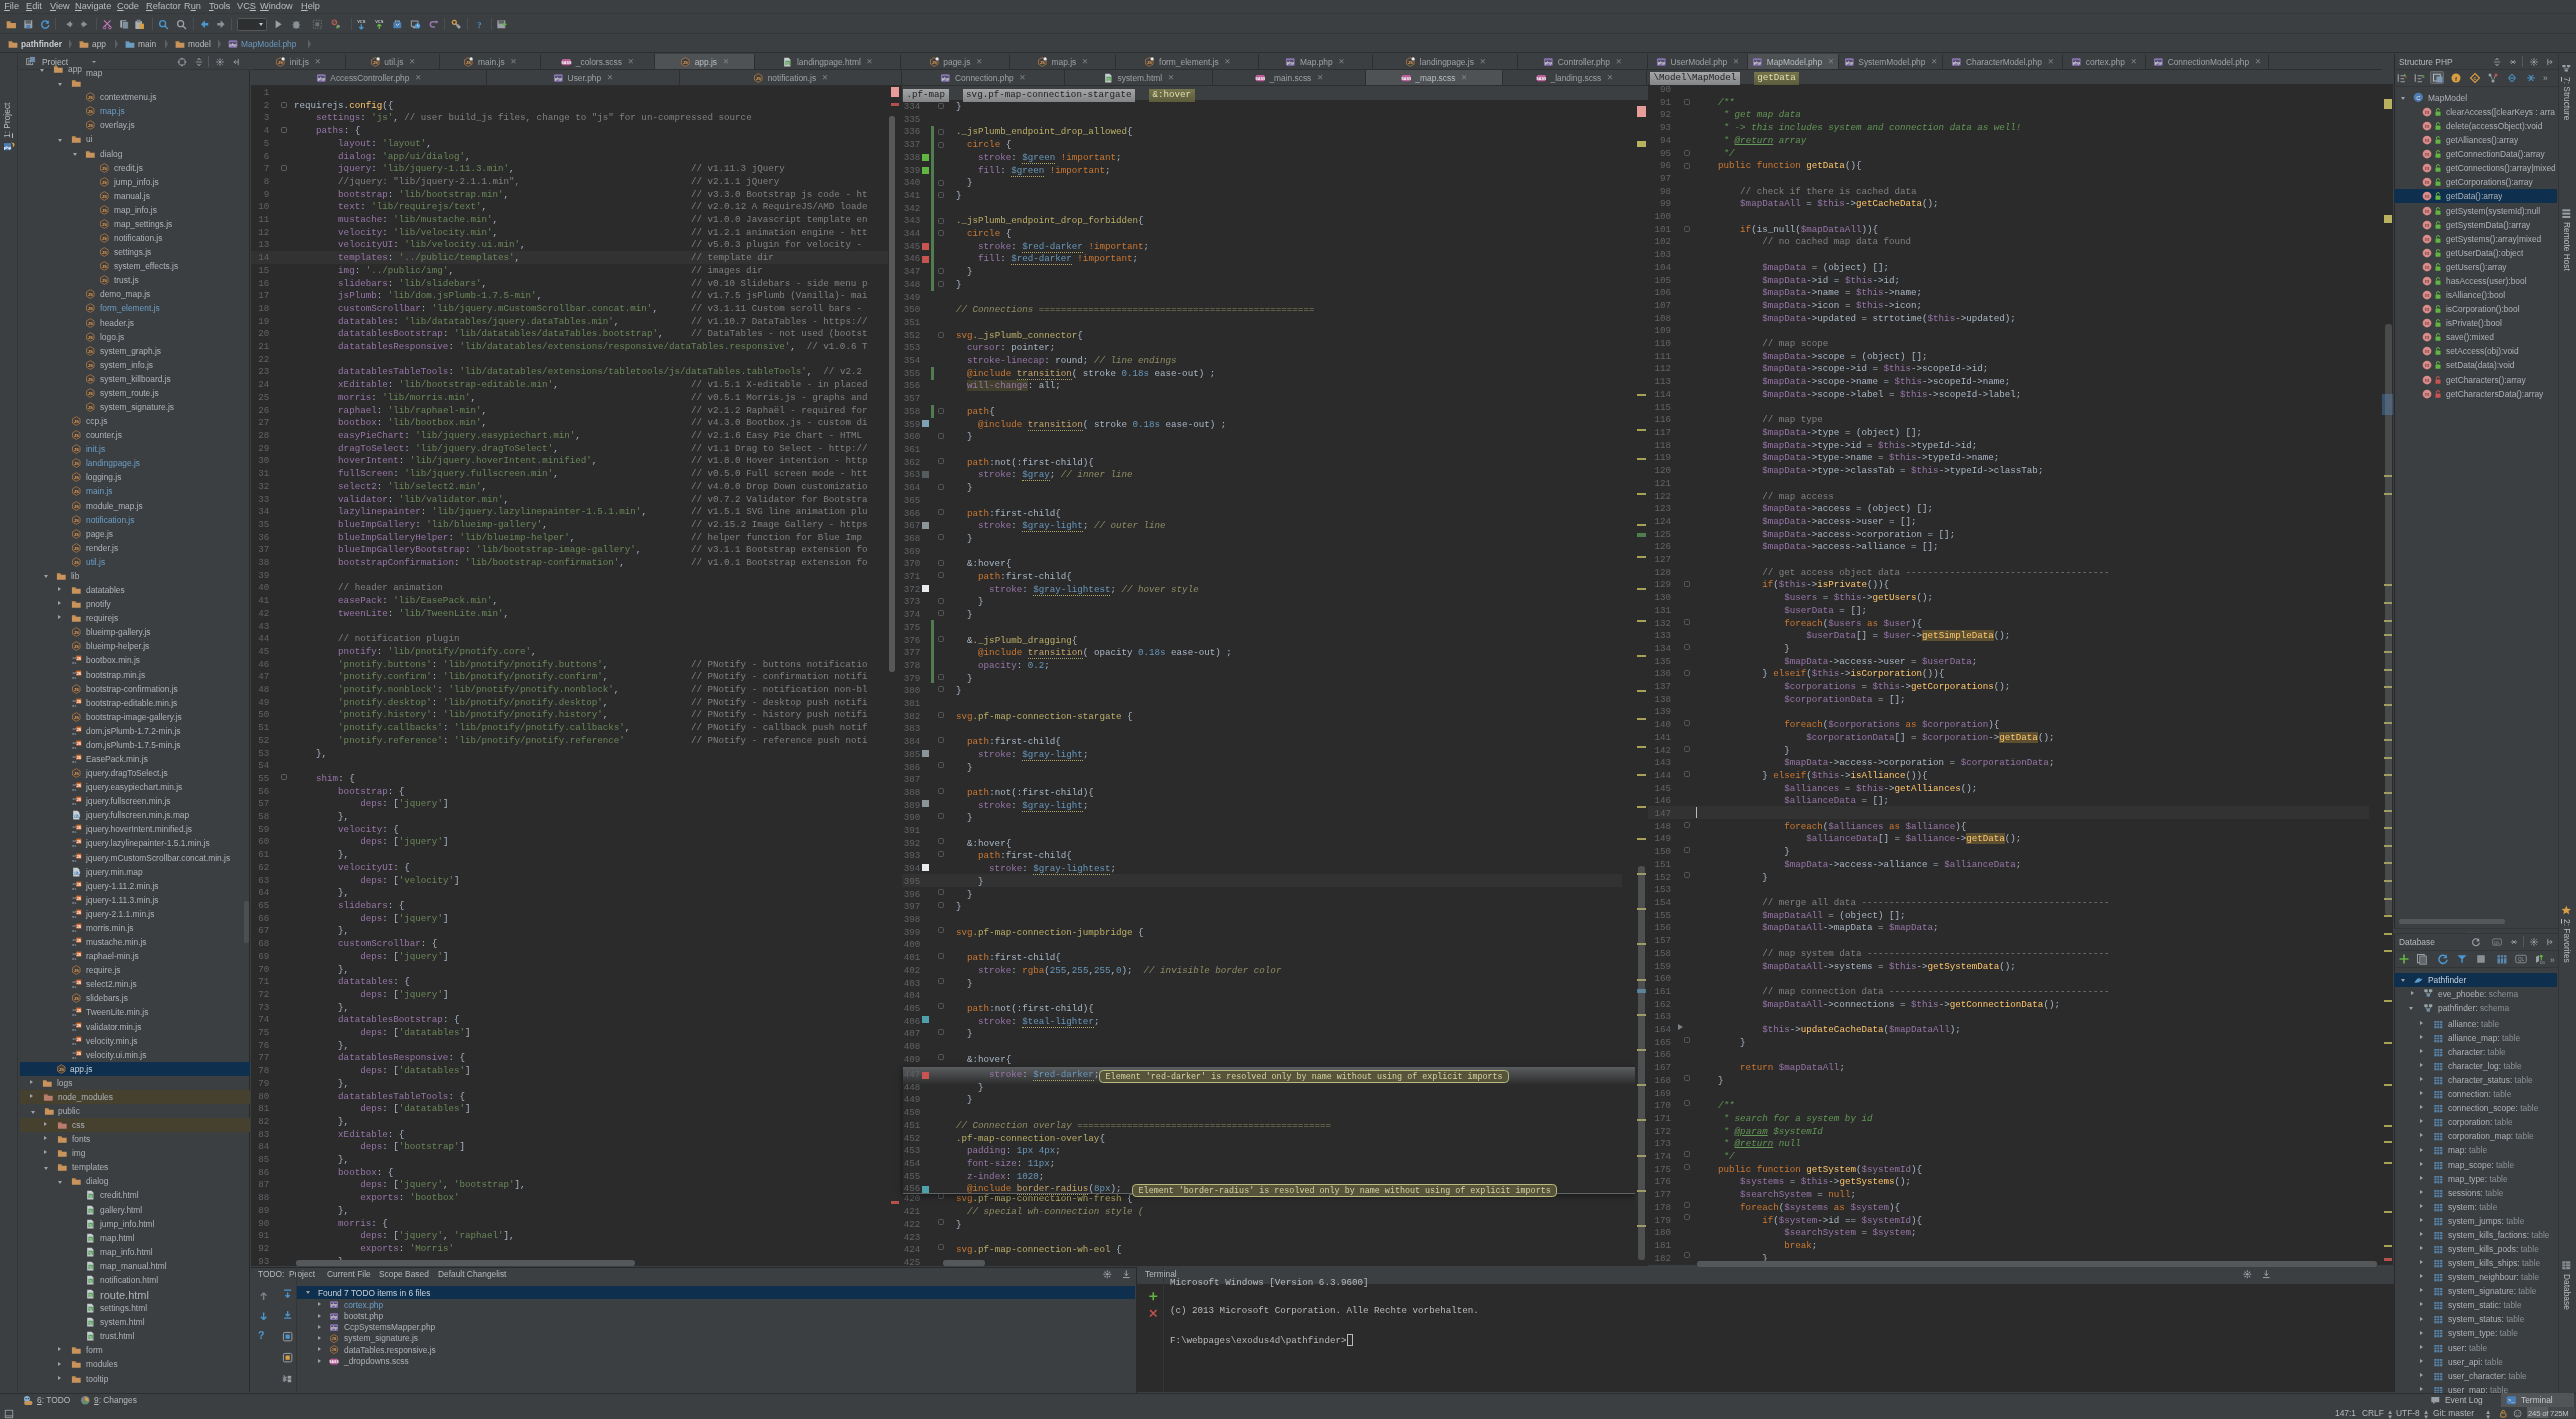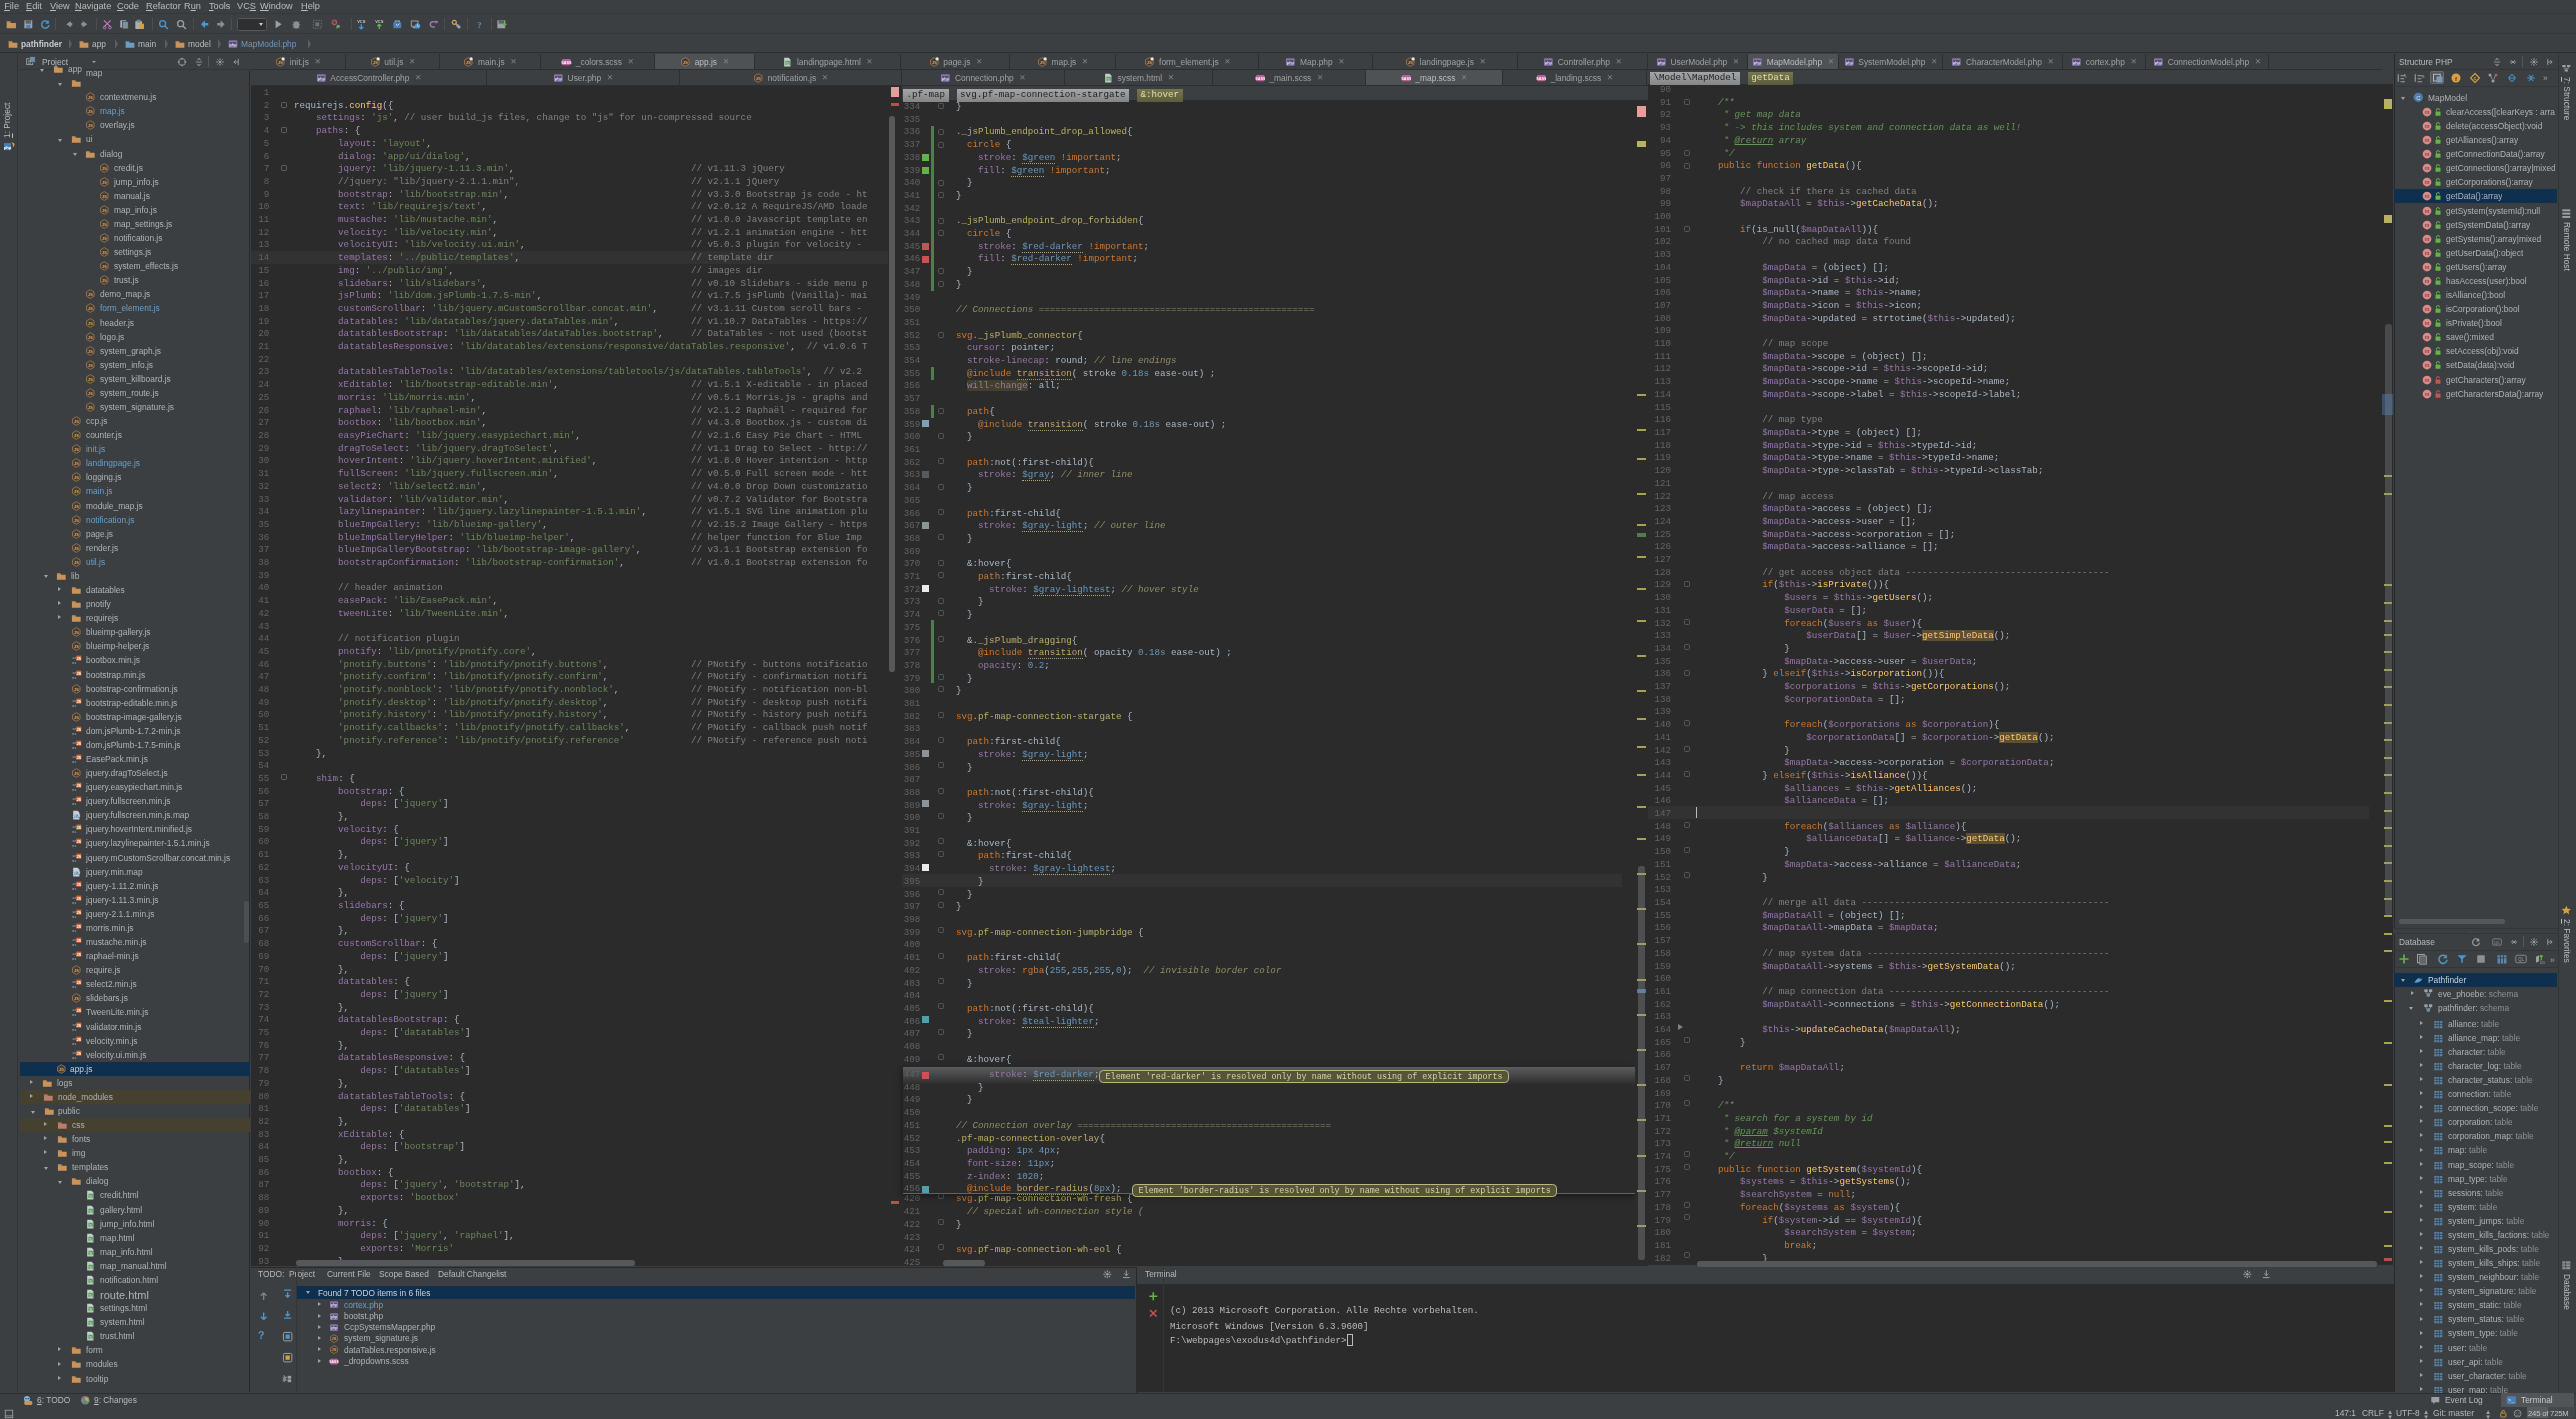--- a/index.html
+++ b/index.html
@@ -11,21 +11,21 @@
 i.k{color:#cc7832}i.s{color:#6a8759}i.c{color:#808080}i.d{color:#629755;font-style:italic}
 i.p{color:#9876aa}i.f{color:#ffc66d}i.n{color:#6897bb}i.t{color:#bcaf69}
 i.g{color:#8f8c63;font-style:italic}i.m{color:#c4a46c;border-bottom:0.7px dotted #a49c62}
 i.v{color:#6897bb;border-bottom:0.7px dotted #b0a76a}
 i.du{color:#629755;font-style:italic;text-decoration:underline}
 i.hl{background:#41402c}
 i.hl2{background:#5c5031}
 .tab{position:absolute;top:0;height:100%;border-right:0.7px solid #2c2e30;display:flex;align-items:center;justify-content:center;font-size:8.4px;color:#9da2a6;overflow:hidden}
 .tab .x{color:#7f8487;margin-left:5.6px;font-size:7.7px}
 .tab.act{background:#4e5254;color:#b6bcc0}
-.crumbchip{display:inline-block;height:12.7px;line-height:12.7px;padding:0 3.5px;margin-right:8px;font-family:"Liberation Mono",monospace;font-size:9.2px}
+.crumbchip{display:inline-block;height:12.7px;line-height:12.7px;padding:0 3.5px;margin-right:14px;font-family:"Liberation Mono",monospace;font-size:9.2px}
 .chipg{background:linear-gradient(#a3a5a7,#838587);color:#1e1e1e}
 .chipo{background:linear-gradient(#76764e,#5c5c3c);color:#e4dfae}
 .arr{display:inline-block;width:0;height:0;margin-right:3.5px}
 .arr.e{border-left:3.5px solid #9da2a6;border-top:2.8px solid transparent;border-bottom:2.8px solid transparent}
 .arr.o{border-top:3.5px solid #9da2a6;border-left:2.8px solid transparent;border-right:2.8px solid transparent;margin-top:1.4px}
 svg{display:block}
 .sel{background:#0e2f4e}
 .ign{background:#46412f}
 .mline{position:absolute;height:2.1px}
 </style></head><body>
@@ -2367,21 +2367,21 @@
       <path d="M8 2v8M8 10l-3-3M8 10l3-3M3 13h10" stroke="#9aa0a6" stroke-width="1.5" fill="none"></path>
     </svg>
     <div class="abs" style="left:1136px;top:1284px;width:1258px;height:108px;background:#2b2b2b"></div>
     <svg class="abs" style="left:1148px;top:1291px" width="10.6" height="10.6" viewBox="0 0 16 16">
       <path d="M8 2v12M2 8h12" stroke="#62b543" stroke-width="2.4"></path>
     </svg>
     <svg class="abs" style="left:1148px;top:1308px" width="10.6" height="10.6" viewBox="0 0 16 16">
       <path d="M3 3l10 10M13 3L3 13" stroke="#c75450" stroke-width="2.2"></path>
     </svg>
     <div class="abs" style="left:1163px;top:1267px;width:0.7px;height:125px;background:#333637"></div>
-    <div class="abs" style="left:1170px;top:1321px;font-family:'Liberation Mono',monospace;font-size:9.2px;color:#bbbbbb;white-space:pre">Microsoft Windows [Version 6.3.9600]</div>
+    <div class="abs" style="left:1170px;top:1277px;font-family:'Liberation Mono',monospace;font-size:9.2px;color:#bbbbbb;white-space:pre">Microsoft Windows [Version 6.3.9600]</div>
     <div class="abs" style="left:1170px;top:1305px;font-family:'Liberation Mono',monospace;font-size:9.2px;color:#bbbbbb;white-space:pre">(c) 2013 Microsoft Corporation. Alle Rechte vorbehalten.</div>
     <div class="abs" style="left:1170px;top:1335px;font-family:'Liberation Mono',monospace;font-size:9.2px;color:#bbbbbb;white-space:pre">F:\webpages\exodus4d\pathfinder&gt;</div>
     <div class="abs" style="left:1347px;top:1334px;width:5.6px;height:12px;border:0.7px solid #bbbbbb"></div>
     <div class="abs" style="left:0;top:1393px;width:2576px;height:15px;background:#3c3f41;border-top:0.7px solid #2c2e30"></div>
     <svg class="abs" style="left:22.5px;top:1395px" width="10.6" height="10.6" viewBox="0 0 16 16">
       <circle cx="6" cy="6" r="4.5" fill="#8ab4d8"></circle>
       <rect x="2" y="9" width="12" height="6" rx="2" fill="#c7945c"></rect>
       <circle cx="4.5" cy="5.5" r="1" fill="#2b2b2b"></circle>
       <circle cx="8" cy="5.5" r="1" fill="#2b2b2b"></circle>
     </svg>

